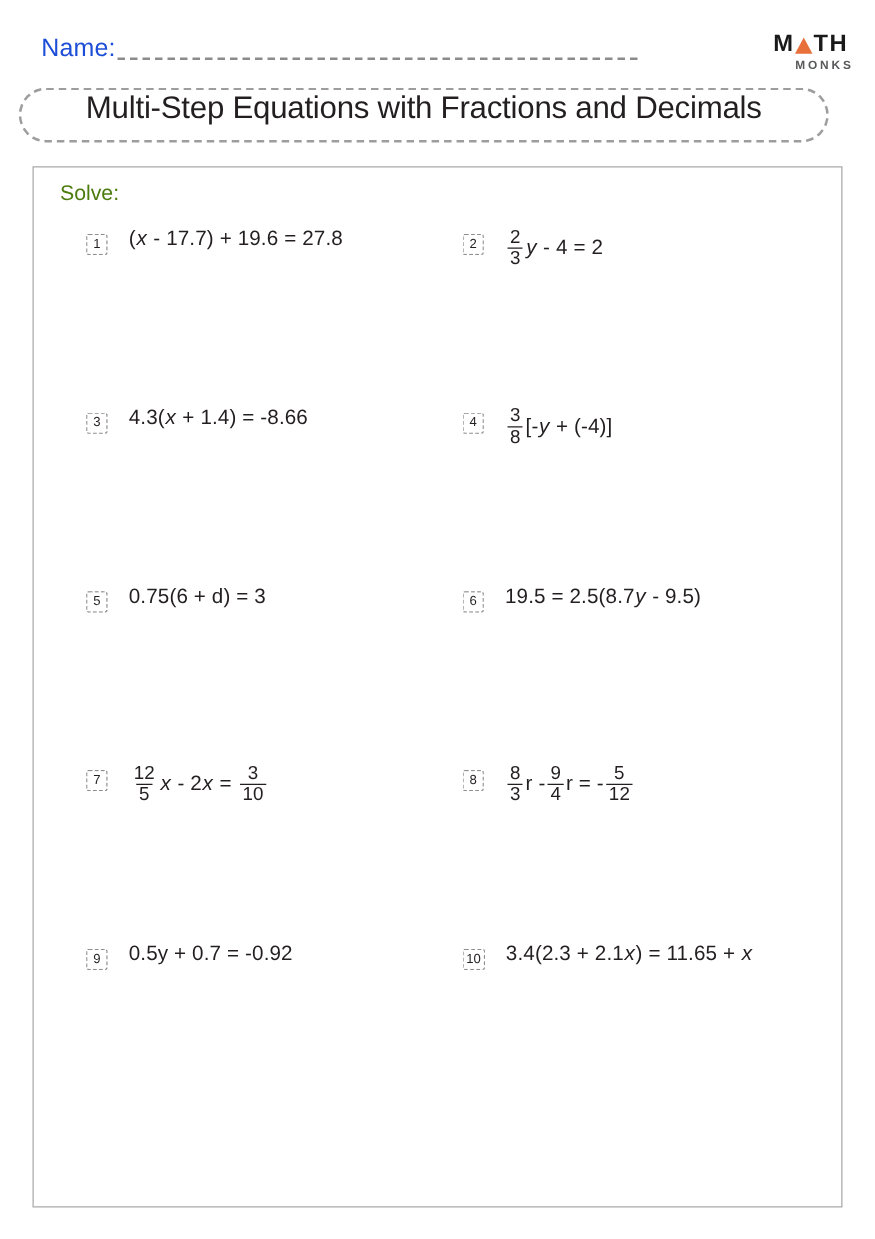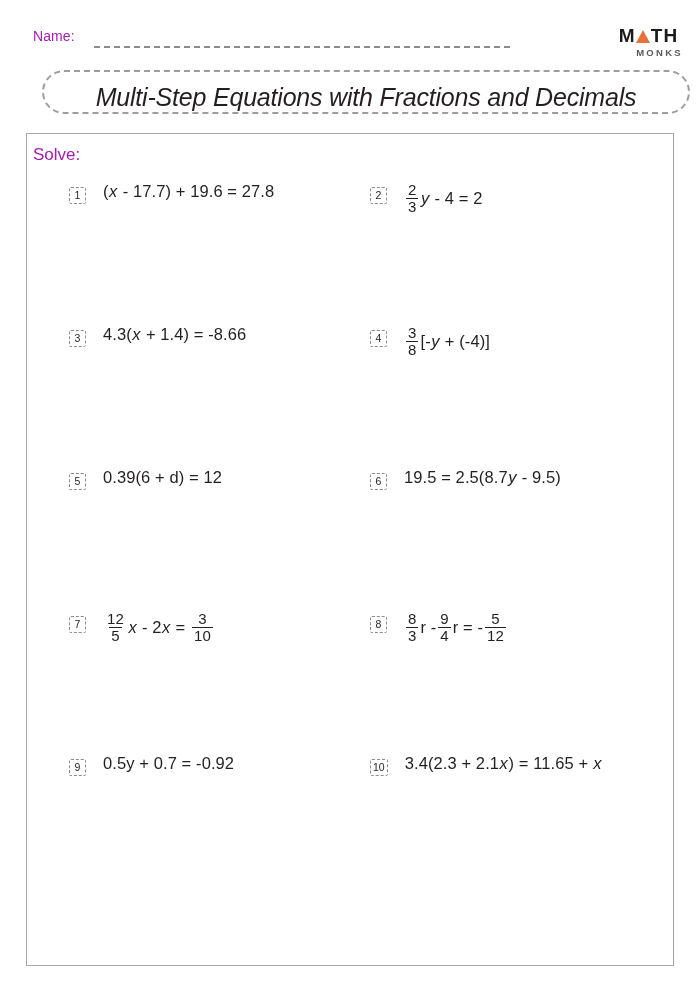--- a/index.html
+++ b/index.html
@@ -18,23 +18,23 @@
 
   
   .header {
     position: absolute;
     left: 0; top: 0;
     width: 700px; height: 68px;
   }
   .name-label {
     position: absolute;
     left: 33px; top: 28px;
-    font-size: 14px;
+    font-size: 20px;
     font-weight: 400;
-    color: #a21caf;
+    color: #1d4ed8;
     letter-spacing: .1px;
   }
   .name-line {
     position: absolute;
     left: 94px; top: 46px;
     width: 416px;
     height: 0;
     border-bottom: 2px dashed #8b8b8b;
   }
   .logo {
@@ -69,30 +69,29 @@
     letter-spacing: 2.3px;
     color: #58595b;
     margin-top: 3px;
     padding-left: 2px;
     margin-left: 20px;
   }
 
   
   .title-pill {
     position: absolute;
-    left: 42px; top: 70px;
+    left: 15px; top: 70px;
     width: 648px;
     height: 44px;
     box-sizing: border-box;
     border: 2px dashed #9d9d9d;
     border-radius: 24px;
     display: flex;
-    align-items: flex-end;
+    align-items: flex-start;
     justify-content: center;
-    font-style: italic;
   }
   .title-text {
     font-size: 25px;
     font-weight: 400;
     color: #231f20;
     letter-spacing: -.2px;
     white-space: nowrap;
   }
 
   
@@ -100,23 +99,23 @@
     position: absolute;
     left: 26px; top: 133px;
     width: 648px;
     height: 833px;
     box-sizing: border-box;
     border: 1.5px solid #a9a9a9;
     background: #fff;
   }
   .solve-label {
     position: absolute;
-    left: 6px; top: 11px;
+    left: 21px; top: 11px;
     font-size: 17px;
-    color: #a21caf;
+    color: #4d7c0f;
   }
 
   .grid {
     position: absolute;
     left: 0; top: 42px;
     width: 100%;
   }
   .row {
     display: flex;
     width: 100%;
@@ -245,21 +244,21 @@
             <span class="it">y</span>
             <span>&nbsp;+ (-4)]</span>
         </div>
       </div>
     </div>
 
     <div class="row">
       <div class="cell left">
         <div class="qnum">5</div>
         <div class="eq">
-          <span>0.39(6 + d) = 12</span>
+          <span>0.75(6 + d) = 3</span>
         </div>
       </div>
       <div class="cell right">
         <div class="qnum">6</div>
         <div class="eq">
           <span>19.5 = 2.5(8.7</span>
             <span class="it">y</span>
             <span>&nbsp;- 9.5)</span>
         </div>
       </div>

